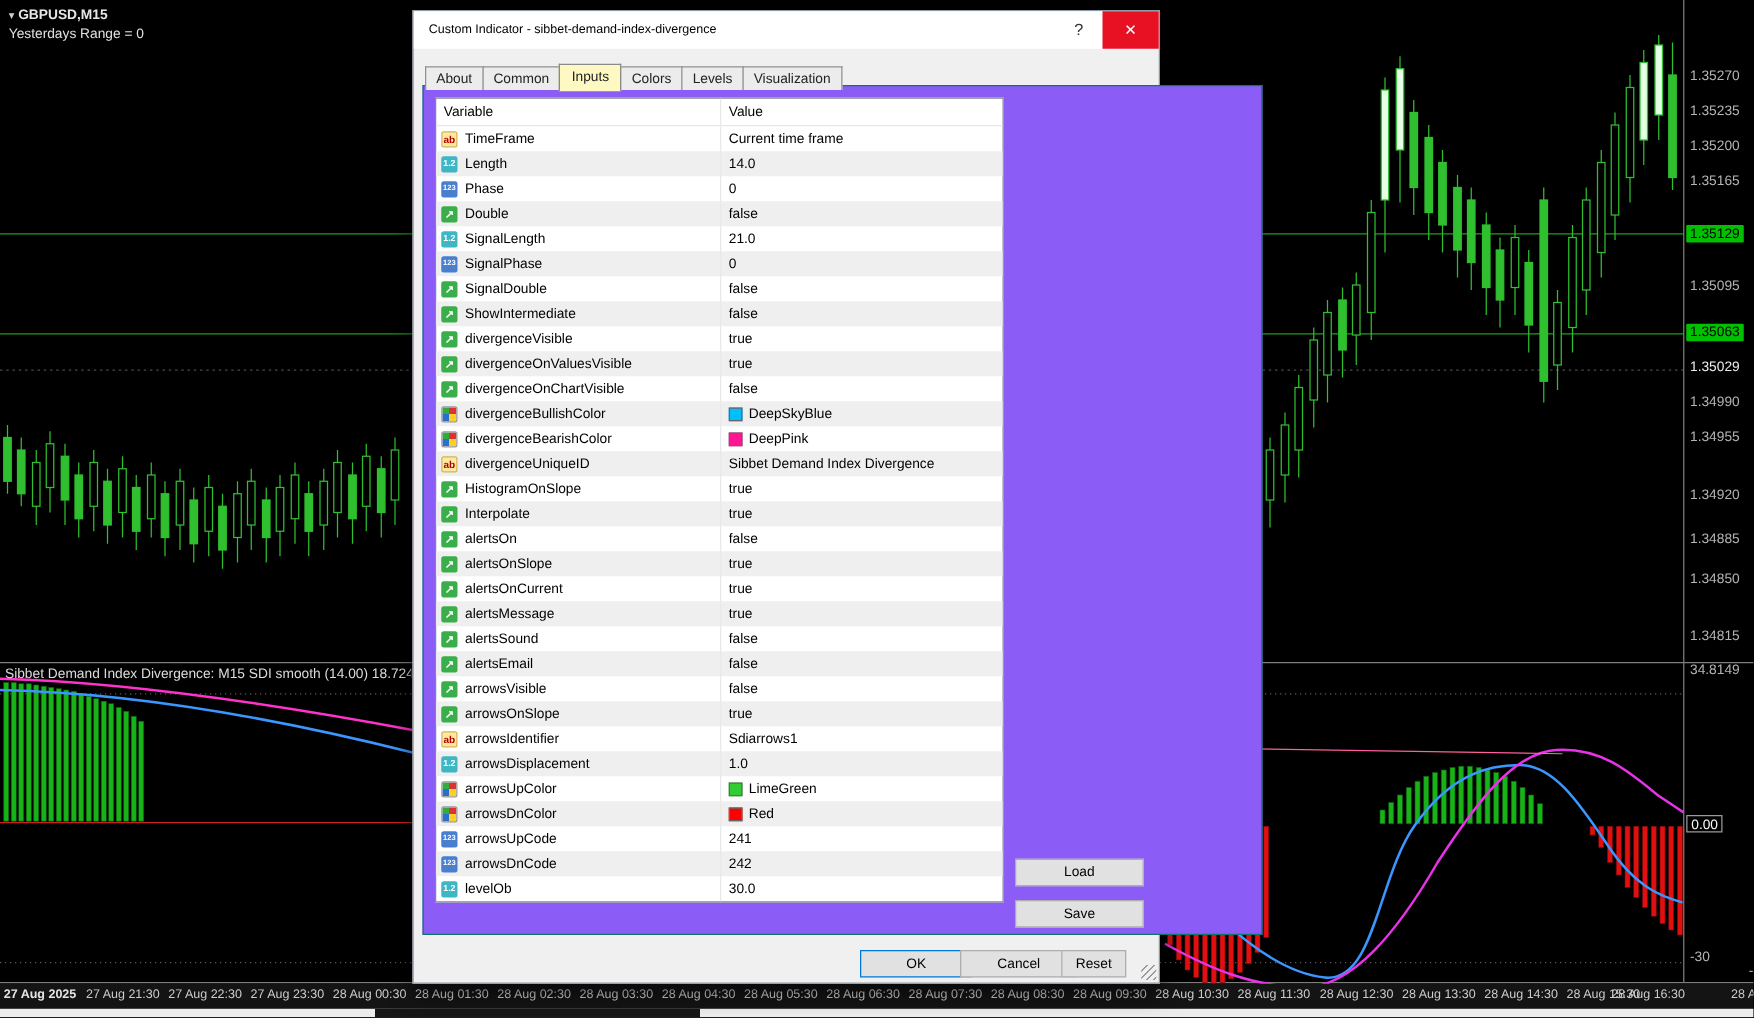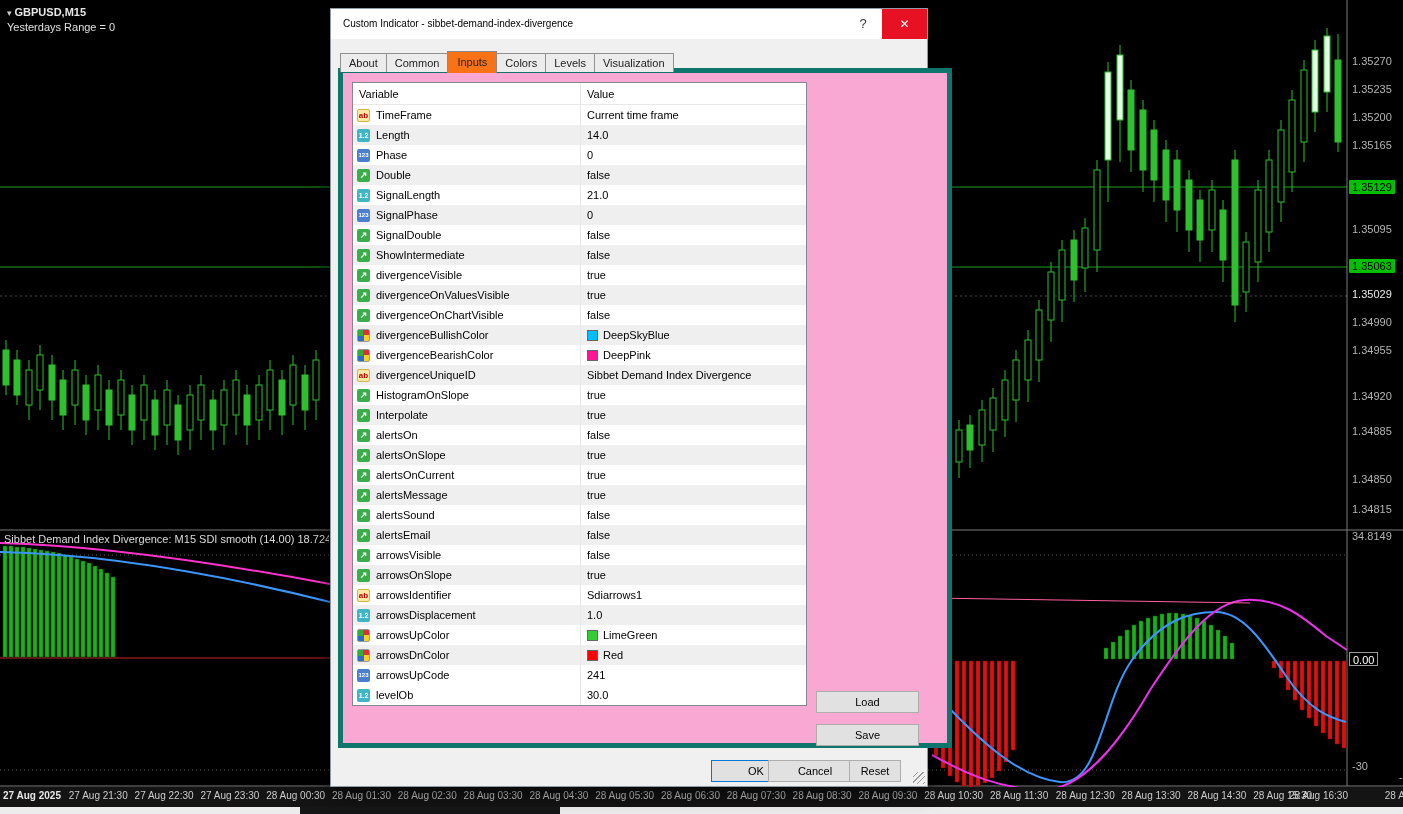--- a/index.html
+++ b/index.html
@@ -38,23 +38,23 @@
   .titlebar { position:absolute; left:0; top:0; width:100%; height:30px; background:#ffffff; }
   .titlebar .title { position:absolute; left:12px; top:0; line-height:30px; font-size:10px; color:#000; }
   .helpbtn { position:absolute; right:46px; top:0; width:36px; height:30px; text-align:center; line-height:30px;
              font-size:13px; color:#333; cursor:default; }
   .closebtn { position:absolute; right:0; top:0; width:45px; height:30px; background:#e81123; color:#fff;
               text-align:center; line-height:30px; font-size:12px; }
 
   .tabs { position:absolute; top:41px; left:9px; display:flex; align-items:flex-end; z-index:3; }
   .tab { border:1px solid #919191; border-bottom:none; background:#ececec; padding:3px 8px; font-size:11px;
          color:#222; margin-right:-1px; height:19px; }
-  .tab.active { background:#f97316; padding:4px 9px; height:22px; position:relative; top:1px; border-color:#8a8a8a; }
-
-  .tab-page { position:absolute; left:7px; top:59px; width:614px; height:680px; border:5px solid #0f766e; background:#f9a8d4; }
+  .tab.active { background:#fef9c3; padding:4px 9px; height:22px; position:relative; top:1px; border-color:#8a8a8a; }
+
+  .tab-page { position:absolute; left:7px; top:59px; width:672px; height:680px; border:1px solid #0f766e; background:#8b5cf6; }
 
   .ptable { position:absolute; left:9px; top:9px; width:455px; background:#fff; border:1px solid #828790; }
   .thead { display:flex; height:22px; line-height:22px; font-size:11px; color:#000; border-bottom:1px solid #e8e8e8; }
   .trow { display:flex; height:20px; line-height:20px; font-size:11px; color:#000; }
   .trow.alt { background:#efefef; }
   .c1 { width:228px; border-right:1px solid #e8e8e8; padding-left:4px; display:flex; align-items:center; overflow:hidden; white-space:nowrap; }
   .thead .c1 { padding-left:6px; }
   .c2 { flex:1; padding-left:6px; display:flex; align-items:center; overflow:hidden; white-space:nowrap; }
 
   .ic { display:inline-block; flex:0 0 13px; width:13px; height:13px; border-radius:2px; margin-right:6px;
@@ -63,21 +63,21 @@
   .ic.double { background:#3fb6c4; color:#fff; }
   .ic.int    { background:#4a7fd0; color:#fff; font-size:6px; }
   .ic.bool   { background:#3aae4a; color:#fff; font-size:9px; line-height:13px; }
   .ic.color  { background:conic-gradient(#e03030 0 25%, #ffd024 0 50%, #2a6fd0 0 75%, #2fae3f 0); border:1px solid #999; }
   .sw { display:inline-block; width:11px; height:11px; border:1px solid #666; margin-right:5px; flex:0 0 11px; }
 
   .btn { position:absolute; height:22px; background:#e1e1e1; border:1px solid #adadad; font-size:11px;
          font-family:"Liberation Sans", sans-serif; color:#000; text-align:center; }
   .btn.load { left:473px; top:618px; width:103px; }
   .btn.save { left:473px; top:651px; width:103px; }
-  .btn.ok     { left:357px; top:751px; width:90px; border:1px solid #0078d7;margin-left:23px; }
+  .btn.ok     { left:357px; top:751px; width:90px; border:1px solid #0078d7; }
   .btn.cancel { left:437px; top:751px; width:94px; }
   .btn.reset  { left:518px; top:751px; width:52px; }
 
   .grip { position:absolute; right:2px; bottom:2px; width:12px; height:12px;
           background:repeating-linear-gradient(135deg, transparent 0 3px, #9a9a9a 3px 4px); }
 </style>
 </head>
 <body>
 
 <div id="screen">
@@ -300,21 +300,21 @@
       <div class="pl" style="top: 110px;">1.35200</div>
       <div class="pl" style="top: 138px;">1.35165</div>
       <div class="pl ptag" style="top: 180px;">1.35129</div>
       <div class="pl" style="top: 222px;">1.35095</div>
       <div class="pl ptag" style="top: 259px;">1.35063</div>
       <div class="pl bright" style="top: 287px;">1.35029</div>
       <div class="pl" style="top: 315px;">1.34990</div>
       <div class="pl" style="top: 343px;">1.34955</div>
       <div class="pl" style="top: 389px;">1.34920</div>
       <div class="pl" style="top: 424px;">1.34885</div>
-      <div class="pl" style="top: 472px;">1.34850</div>
+      <div class="pl" style="top: 456px;">1.34850</div>
       <div class="pl" style="top: 502px;">1.34815</div>
       <div class="pl" style="top: 529px;">34.8149</div>
       <div class="pl btag" style="top: 652px;">0.00</div>
       <div class="pl" style="top: 759px;">-30</div>
       <div class="pl" style="top: 770px; margin-left: 47px;">-35.0504</div>
     </div>
   <div id="time-axis">
       <div class="tl first" style="left: 3px;">27 Aug 2025</div>
       <div class="tl" style="left: 68.8px;">27 Aug 21:30</div>
       <div class="tl" style="left: 134.6px;">27 Aug 22:30</div>
@@ -623,20 +623,29 @@
             </div>
             <div class="trow">
               <div class="c1">
                 <span class="ic int">123</span>
                 <span class="nm">arrowsUpCode</span>
               </div>
               <div class="c2">
                 <span class="val">241</span>
               </div>
             </div>
+            <div class="trow alt">
+              <div class="c1">
+                <span class="ic int">123</span>
+                <span class="nm">arrowsDnCode</span>
+              </div>
+              <div class="c2">
+                <span class="val">242</span>
+              </div>
+            </div>
             <div class="trow">
               <div class="c1">
                 <span class="ic double">1.2</span>
                 <span class="nm">levelOb</span>
               </div>
               <div class="c2">
                 <span class="val">30.0</span>
               </div>
             </div>
           </div>

